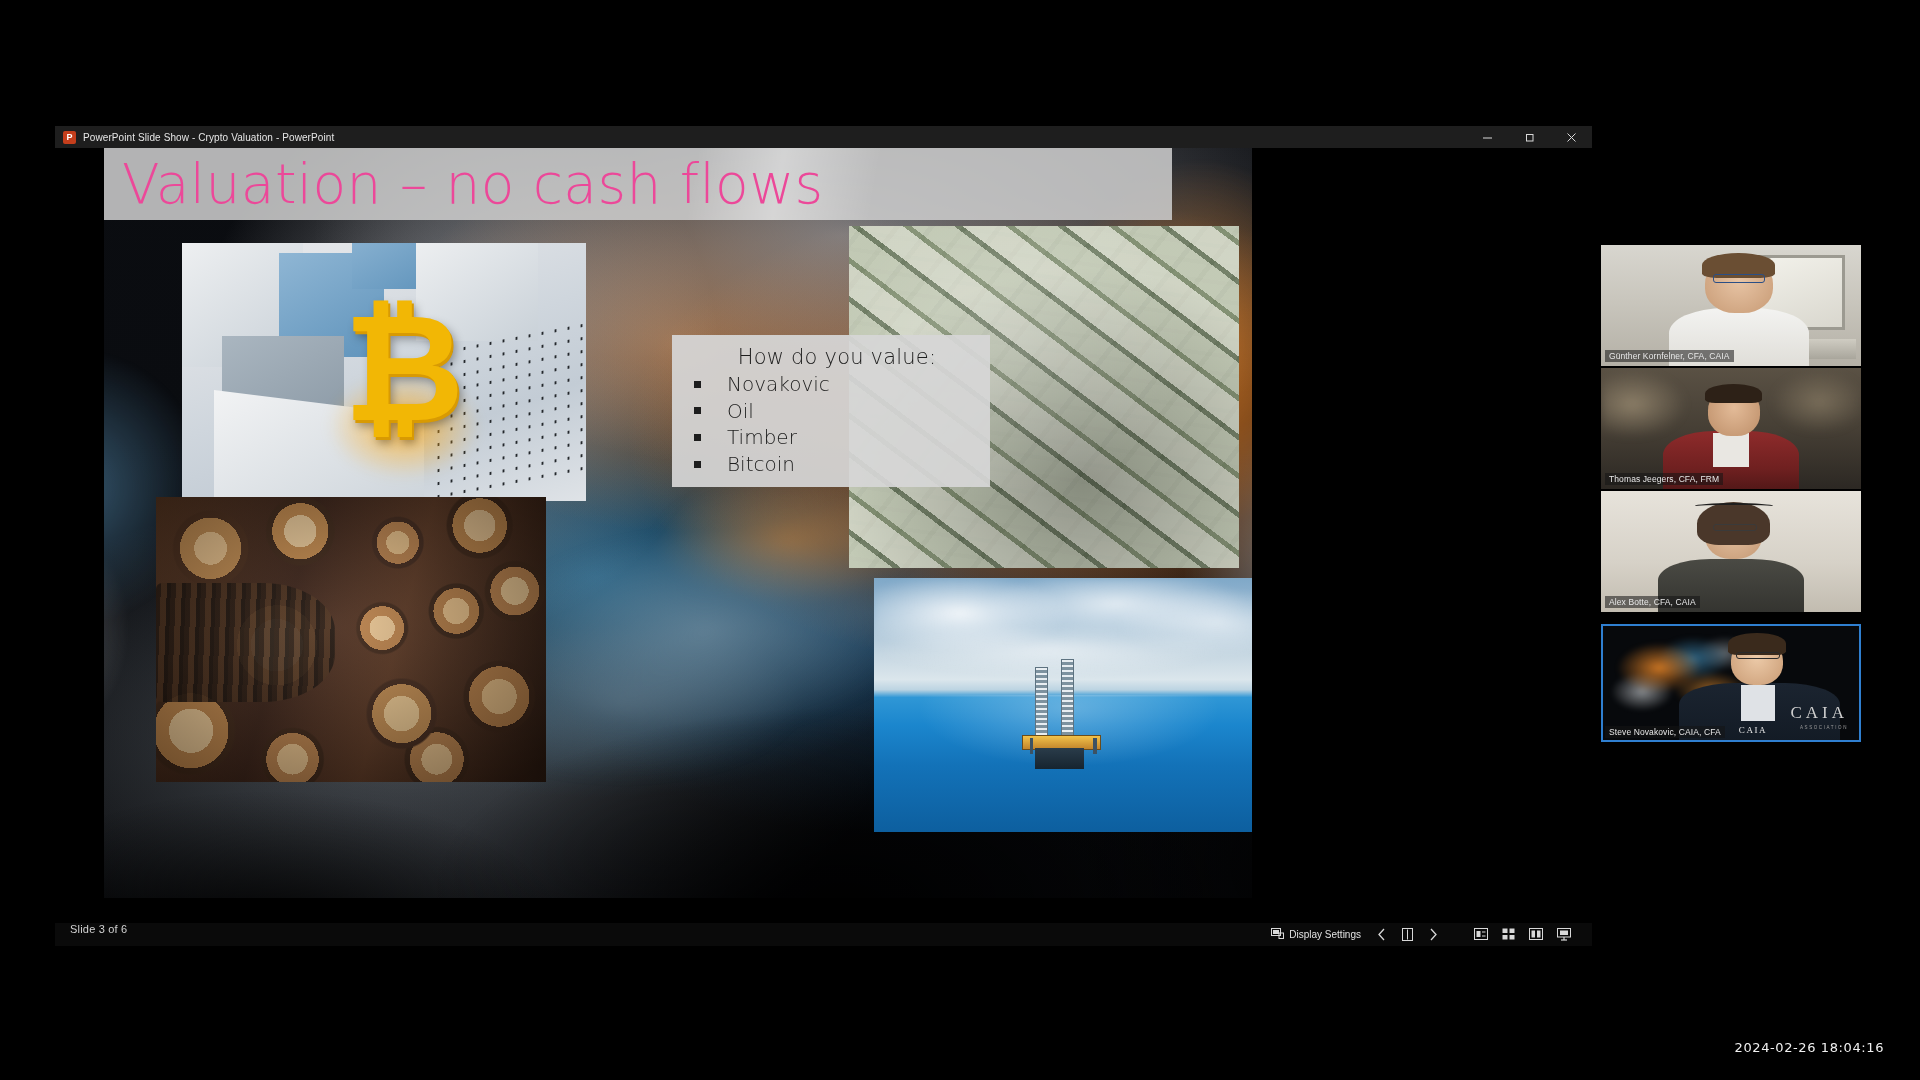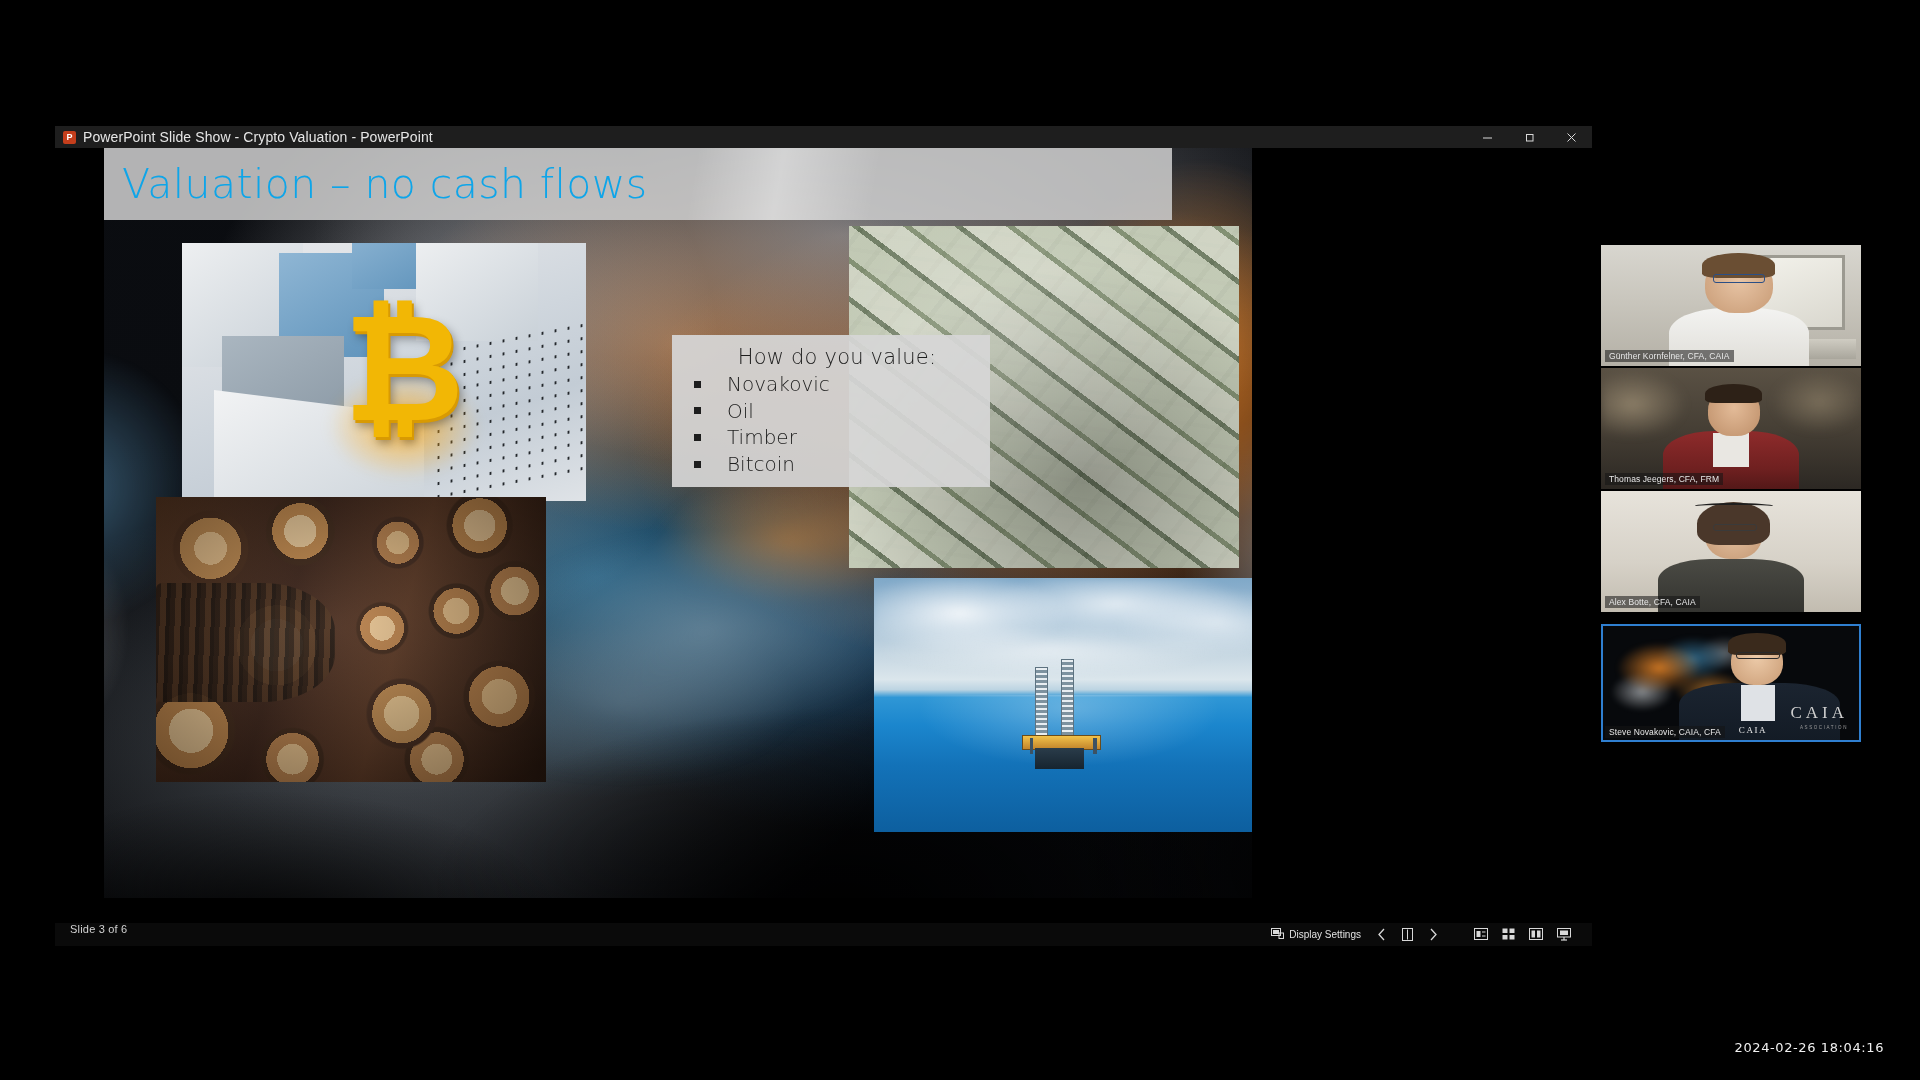--- a/index.html
+++ b/index.html
@@ -24,21 +24,21 @@
     position: relative; height: 22px; width: 100%;
     background: #1e1e1e; display: flex; align-items: center;
   }
   #titlebar .pp-logo {
     width: 13px; height: 13px; margin-left: 8px; margin-right: 7px;
     background: #c43e1c; border-radius: 2px;
     display: flex; align-items: center; justify-content: center;
     font-size: 9px; color: #fff; font-weight: bold; line-height: 1;
   }
   #titlebar .title-text {
-    font-size: 14px; color: #e6e6e6; letter-spacing: .1px; white-space: nowrap;
+    font-size: 10px; color: #e6e6e6; letter-spacing: .1px; white-space: nowrap;
   }
   #titlebar .wincontrols { margin-left: auto; display: flex; height: 100%; }
   #titlebar .wc {
     width: 42px; height: 100%; display: flex; align-items: center; justify-content: center;
     color: #d8d8d8;
   }
   #titlebar .wc svg { display: block; }
 
   
   #slide-stage {
@@ -95,21 +95,21 @@
     position: absolute; left: 0; top: 0; width: 1068px; height: 72px;
     background: rgba(203,203,203,.88);
     display: flex; align-items: center;
   }
   #slide-title-band .band-sheen {
     position: absolute; inset: 0;
     background: linear-gradient(100deg, rgba(255,255,255,0) 55%, rgba(255,255,255,.35) 63%, rgba(255,255,255,0) 72%);
     pointer-events: none;
   }
   #slide-title {
-    position: relative; font-size: 41px; color: #0ea5e9;
+    position: relative; font-size: 55px; color: #ec4899;
     font-weight: 300; letter-spacing: .4px; margin-left: 18px;
     font-family: "DejaVu Sans", sans-serif;
   }
 
   
   .pic { position: absolute; overflow: hidden; background: #111; }
 
   
   #pic-bitcoin { left: 78px; top: 95px; width: 404px; height: 258px; }
   .btc-scene { position: absolute; inset: 0;

